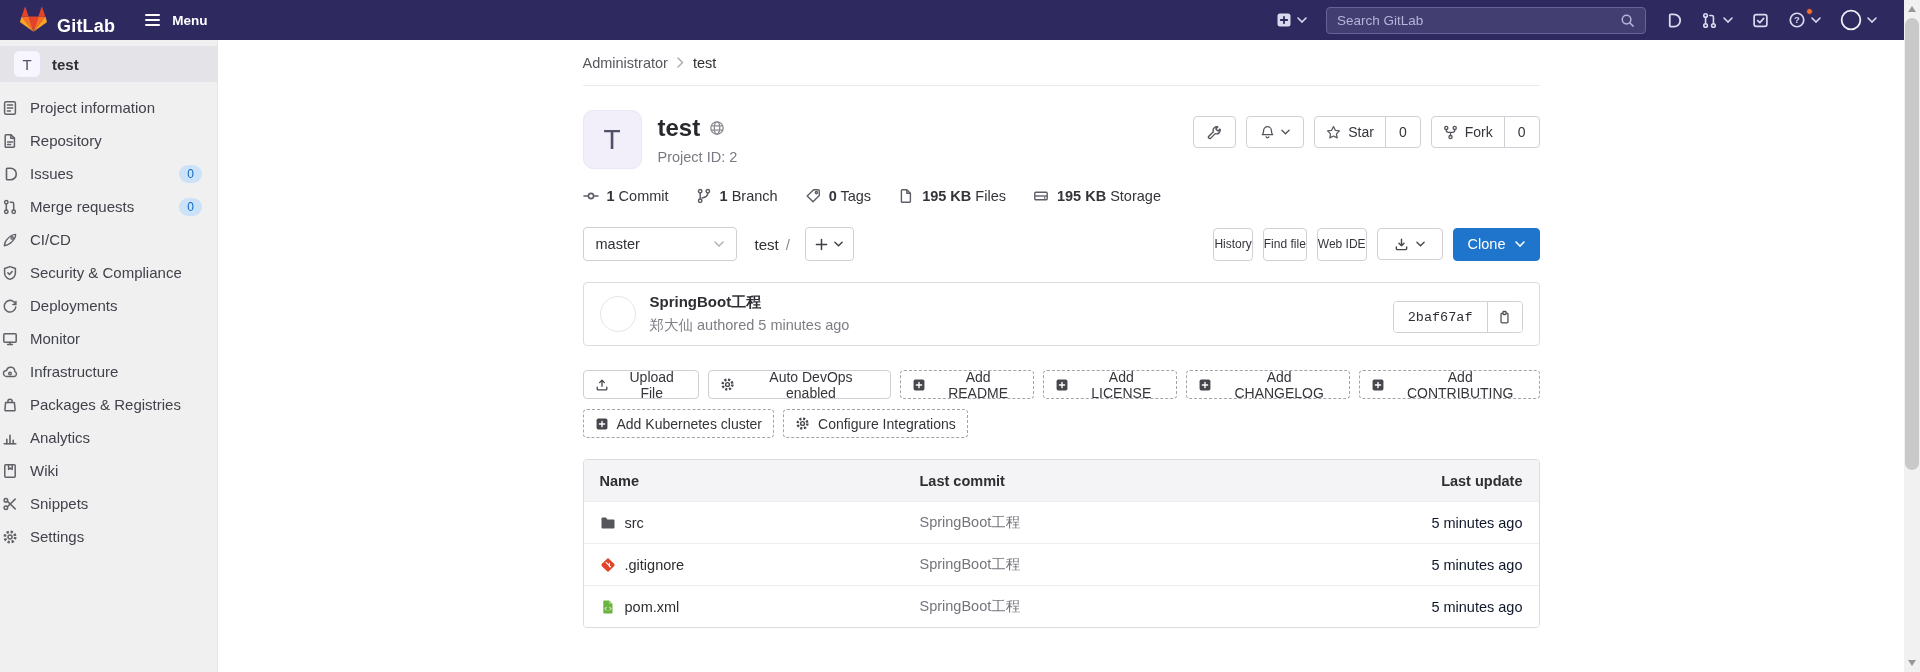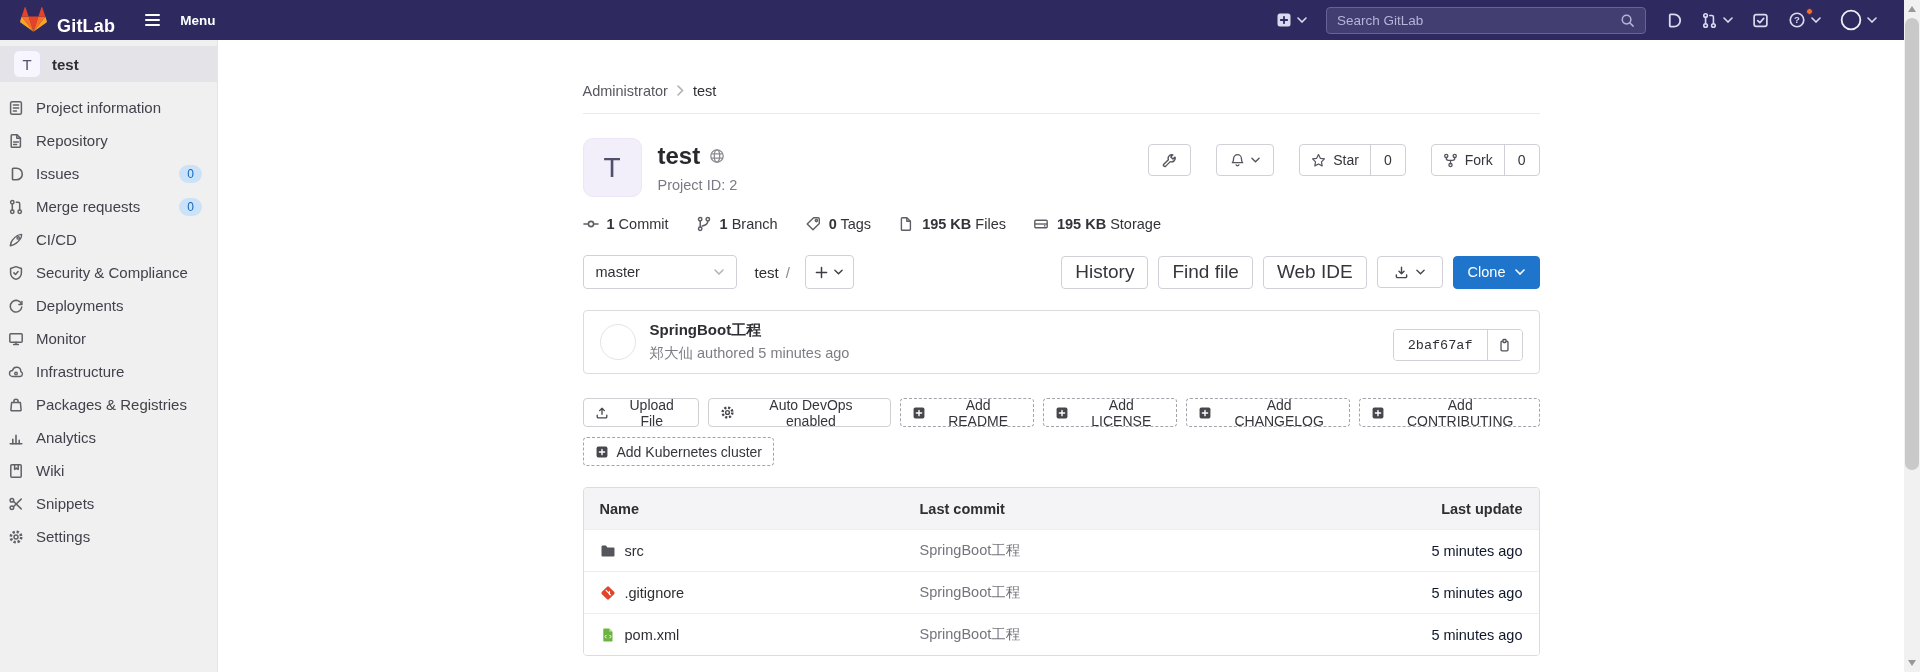--- a/index.html
+++ b/index.html
@@ -13,21 +13,21 @@
   a { text-decoration:none; color:inherit; cursor:pointer; }
 
   
   .navbar {
     position:absolute; top:0; left:0; width:1904px; height:40px;
     background:#2e2a60; display:flex; align-items:center; color:#fff;
   }
   .brand { display:flex; align-items:center; gap:10px; margin-left:20px; }
   .brand-text { font-size:18px; font-weight:700; letter-spacing:.2px; color:#fff;margin-top:12px; }
   .menu-btn {
-    display:flex; align-items:center; gap:20px; margin-left:30px;
+    display:flex; align-items:center; gap:12px; margin-left:30px;
     background:transparent; border:none; color:#fff; font-size:13.5px; font-weight:700;
   }
   .nav-right { margin-left:auto; margin-right:27px; display:flex; align-items:center; gap:19px; }
   .nav-iconbtn {
     background:transparent; border:none; color:#dbd9ee;
     display:flex; align-items:center; gap:5px; padding:0;
   }
   .nav-search {
     width:320px; height:27px; background:#423e71; border:1px solid #67629a;
     border-radius:4px; display:flex; align-items:center; padding:0 10px;
@@ -63,49 +63,49 @@
     display:flex; align-items:center; gap:11px; padding-left:13px;
   }
   .ctx-avatar {
     width:28px; height:28px; border-radius:6px; background:#f7f5fd;
     border:1px solid #e4e0f2; color:#54526b; font-size:15px;
     display:flex; align-items:center; justify-content:center;
   }
   .ctx-title { font-size:15px; font-weight:700; color:#2e2e33; }
   .sb-items { padding-top:9px; }
   .sb-item {
-    height:33px; display:flex; align-items:center; gap:12px; padding-left:8px;
+    height:33px; display:flex; align-items:center; gap:12px; padding-left:2px;
     color:#41424b; font-size:15px;
   }
   .sb-icon { color:#626168; width:16px; height:16px; }
   .sb-badge {
     margin-left:auto; margin-right:15px; background:#cbe2f9; color:#1068bf;
     font-size:12px; height:18px; line-height:18px; padding:0 8px; border-radius:9px;
   }
 
   
   .main { position:absolute; top:40px; left:218px; right:16px; bottom:0; background:#fff; }
   .container { width:957px; margin:0 auto; }
-  .breadcrumb-bar { height:46px; display:flex; align-items:center;margin-top:28px; }
+  .breadcrumb-bar { height:46px; display:flex; align-items:center; }
   .breadcrumb-inner { border-bottom:1px solid #eaeaec; height:46px; display:flex; align-items:center; gap:9px; font-size:14.5px; color:#57575e; }
   .crumb-current { color:#2e2e33; }
   .crumb-chev { color:#aeaeb4; }
 
   .project-header { margin-top:24px; display:flex; }
   .project-avatar {
     width:59px; height:59px; border-radius:10px; background:#f2effb;
     border:1px solid #ebe6f8; color:#50506b; font-size:28px;
     display:flex; align-items:center; justify-content:center;
   }
   .project-titleblock { margin-left:16px; padding-top:4px; }
   .project-title-row { display:flex; align-items:center; gap:9px; }
   .project-title { font-size:24px; font-weight:700; color:#28282d; }
   .globe { color:#8a8a92; }
   .project-id { margin-top:7px; font-size:14.5px; color:#7a7a84; }
-  .header-actions { margin-left:auto; display:flex; gap:25px; align-items:flex-start; margin-top:6px; }
+  .header-actions { margin-left:auto; display:flex; gap:10px; align-items:flex-start; margin-top:6px; }
   .gbtn {
     height:32px; background:#fff; border:1px solid #d1d0d6; border-radius:4px;
     color:#35353b; font-size:14px; display:flex; align-items:center; justify-content:center;
   }
   .icon-only { width:43px; }
   .bell-btn { width:58px; gap:6px; }
   .split { display:flex; align-items:stretch; height:32px; border:1px solid #d1d0d6; border-radius:4px; overflow:hidden; background:#fff; }
   .split-main { display:flex; align-items:center; gap:7px; padding:0 11px; font-size:14px; color:#35353b; background:transparent; border:none; }
   .split-count { display:flex; align-items:center; padding:0 13px; font-size:14px; color:#35353b; border:none; background:transparent; border-left:1px solid #d1d0d6; }
 
@@ -117,21 +117,21 @@
   .tree-controls { margin-top:23px; display:flex; align-items:center; }
   .branch-select {
     width:154px; height:34px; border:1px solid #d1d0d6; border-radius:4px; background:#fff;
     display:flex; align-items:center; padding:0 12px; font-size:14.5px; color:#303036;
   }
   .branch-select .chev { margin-left:auto; color:#b2b2ba; }
   .path { margin-left:18px; font-size:15px; color:#2e2e33; display:flex; gap:7px; }
   .path-sep { color:#8a8a92; }
   .plus-btn { margin-left:15px; width:49px; height:34px; gap:6px; color:#3d3d44; }
   .tc-right { margin-left:auto; display:flex; gap:10px; align-items:center; }
-  .tbtn { height:33px; padding:0 13px; font-size:19px; }
+  .tbtn { height:33px; padding:0 0; font-size:12px; }
   .dl-btn { width:66px; gap:7px; color:#45454c; }
   .clone-btn {
     height:33px; padding:0 14px; background:#1f75cb; border:1px solid #1f75cb; border-radius:4px;
     color:#fff; font-size:14.5px; font-weight:500; display:flex; align-items:center; gap:9px;
   }
 
   .commit-box {
     margin-top:21px; height:64px; border:1px solid #dcdcde; border-radius:4px;
     display:flex; align-items:center; padding:0 16px; background:#fff;
   }
@@ -698,20 +698,29 @@
     <div class="actions-row">
       <button class="action-btn dashed">
         <span class="action-icon">
           <svg width="14" height="14" viewBox="0 0 16 16">
               <rect x="1.8" y="1.8" width="12.4" height="12.4" rx="2" fill="currentColor"></rect>
               <path d="M8 5v6M5 8h6" stroke="#fff" stroke-width="1.6" stroke-linecap="round"></path>
             </svg>
         </span>
         <span>Add Kubernetes cluster</span>
       </button>
+      <button class="action-btn dashed">
+        <span class="action-icon">
+          <svg width="15" height="15" viewBox="0 0 16 16" fill="none" stroke="currentColor">
+              <circle cx="8" cy="8" r="5.2" stroke-width="2.6" stroke-dasharray="2.3 1.78"></circle>
+              <circle cx="8" cy="8" r="2" stroke-width="1.5"></circle>
+            </svg>
+        </span>
+        <span>Configure Integrations</span>
+      </button>
     </div>
 
     <div class="tree-table">
       <div class="tt-row tt-head">
         <div class="col-name">Name</div>
         <div class="col-commit">Last commit</div>
         <div class="col-update">Last update</div>
       </div>
 
       <div class="tt-row">

